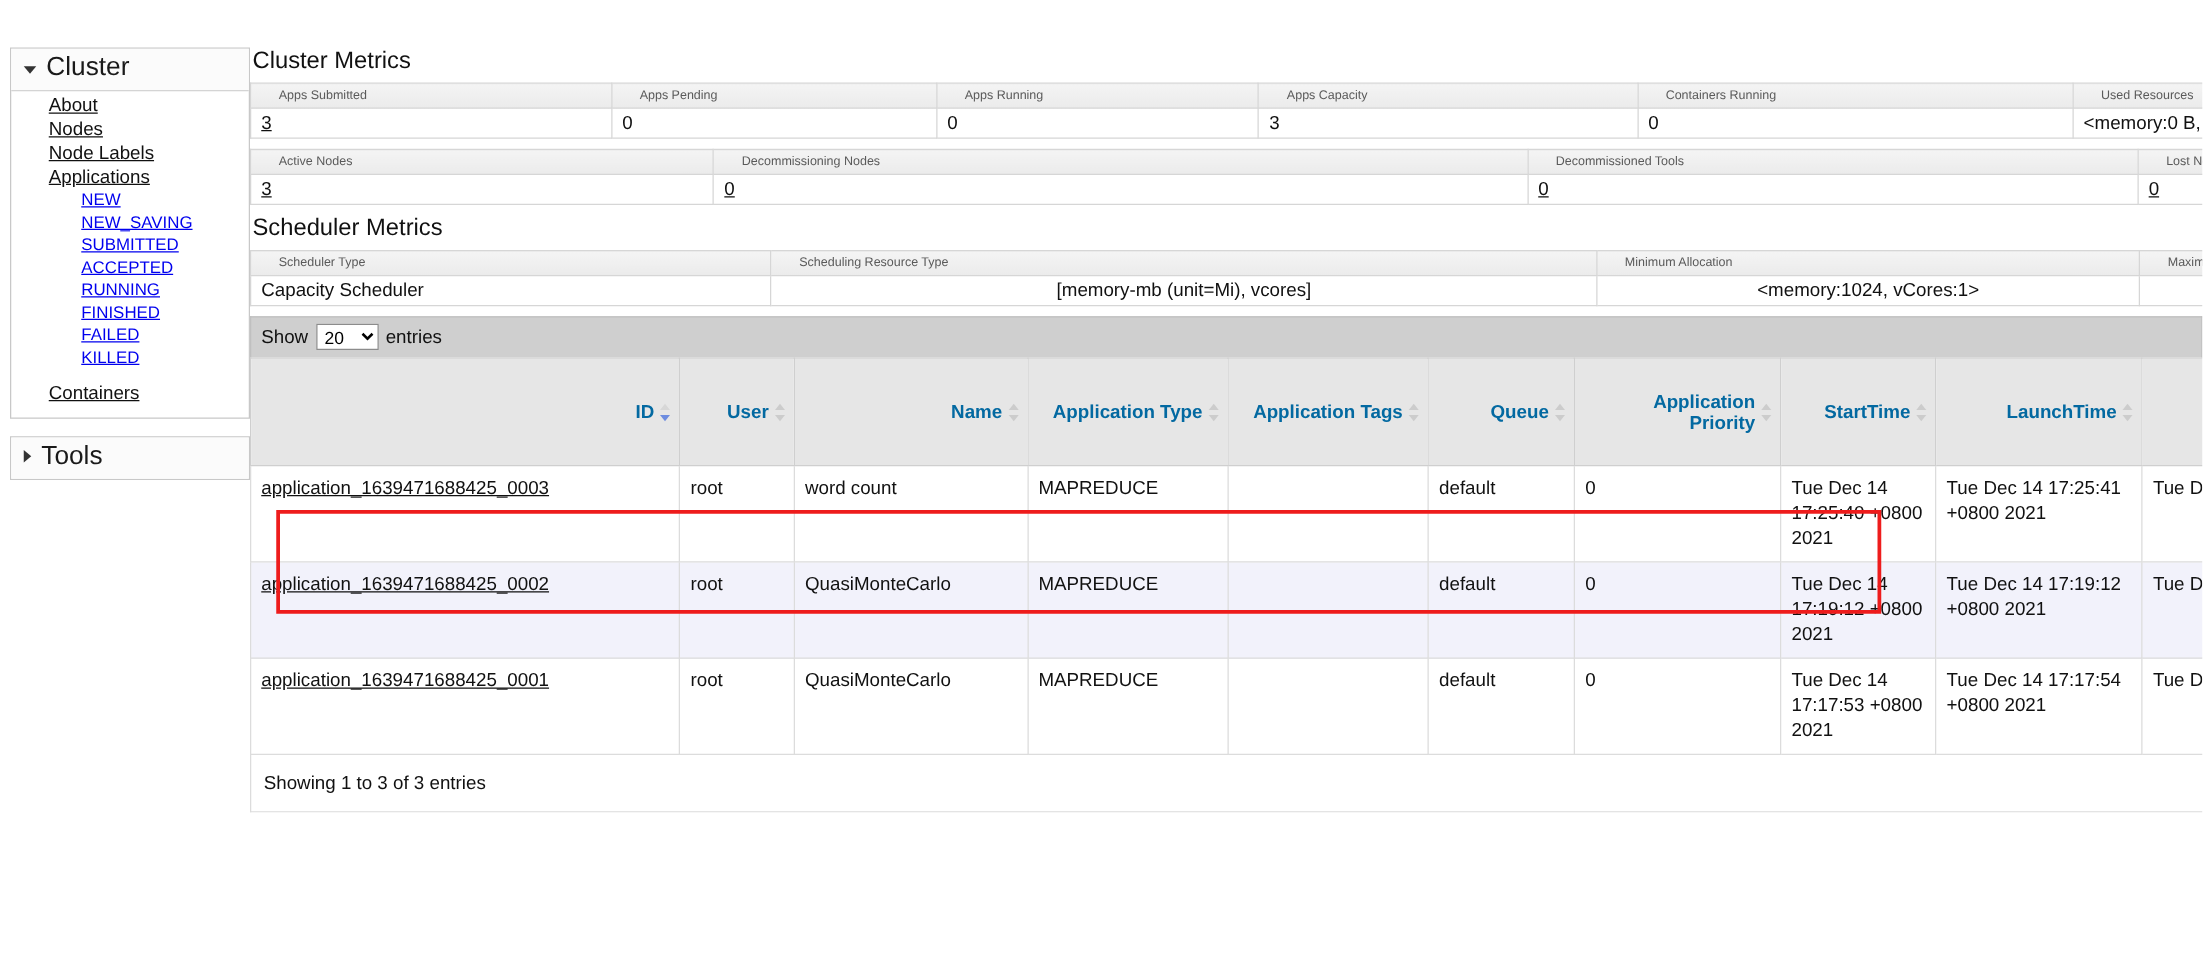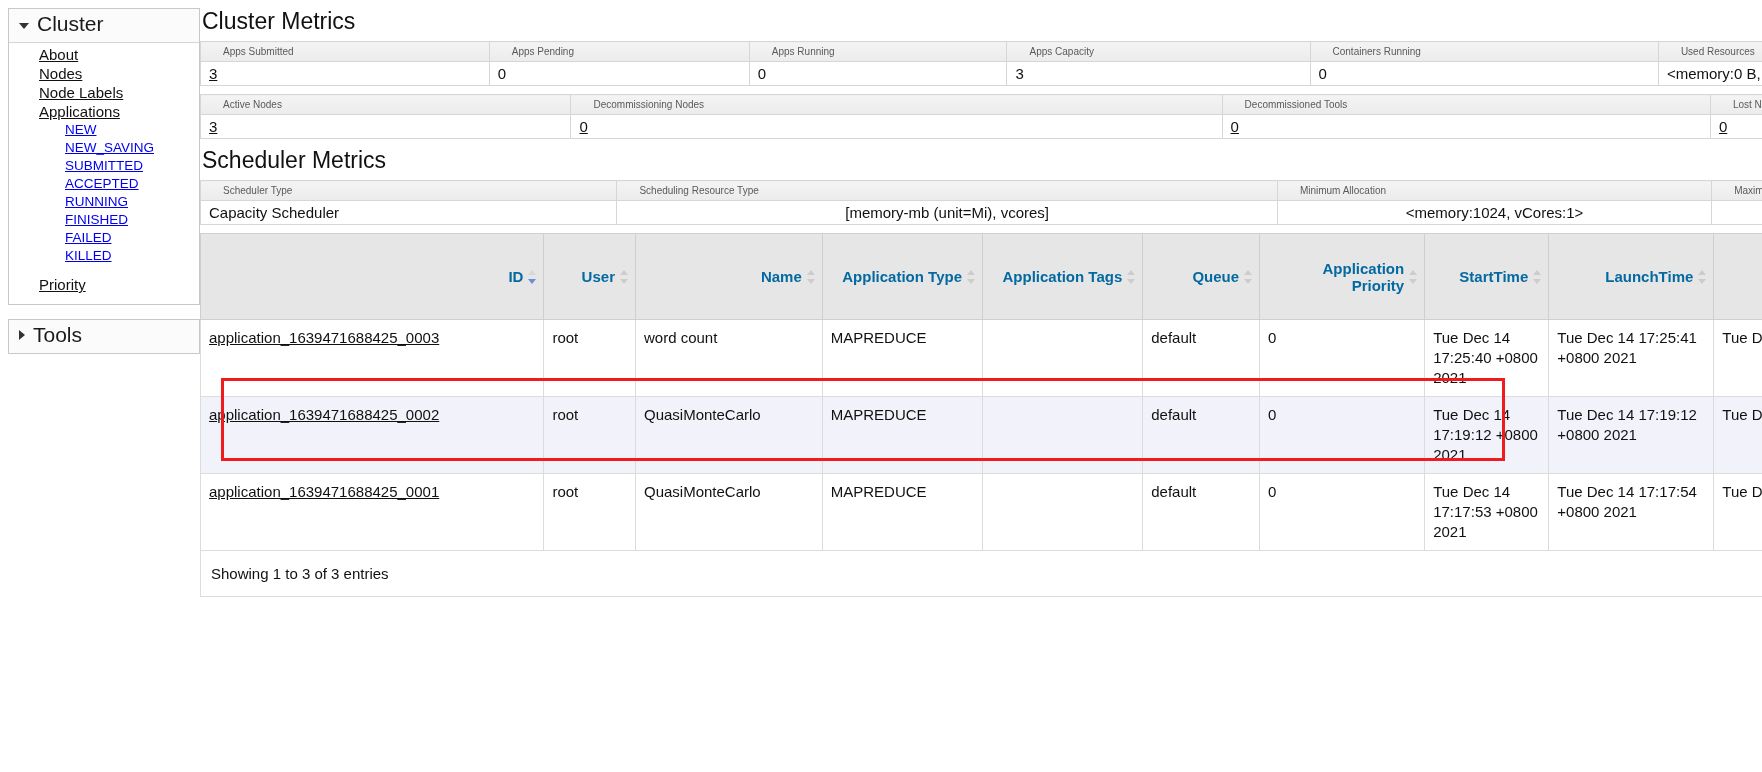--- a/index.html
+++ b/index.html
@@ -9,20 +9,21 @@
     background: #ffffff;
     font-family: "Liberation Sans", sans-serif;
     overflow: hidden;
   }
   #page {
     position: relative;
     width: 1762px; height: 664px;
     background: #ffffff;
     display: flex;
     align-items: flex-start;
+    margin-top: 30px;
   }
 
   
   #sidebar {
     width: 200px;
     flex: 0 0 200px;
     padding: 8px 0 0 8px;
   }
   .nav-block {
     border: 1px solid #c8c8c8;
@@ -71,21 +72,21 @@
   .nav-gap { height: 10px; }
 
   
   #main {
     flex: 1 1 auto;
     padding: 8px 0 0 0;
     min-width: 0;
     overflow: hidden;
   }
   .section-title {
-    font-size: 23px;
+    font-size: 19px;
     color: #111;
     margin: 0 0 6px 2px;
     font-weight: 400;
   }
   .metrics-table {
     border-collapse: collapse;
     width: 1960px;
     table-layout: fixed;
     margin-bottom: 8px;
     font-size: 15px;
@@ -257,21 +258,21 @@
         <div class="nav-sub">
           <a href="#">FAILED</a>
         </div>
         <div class="nav-sub">
           <a href="#">KILLED</a>
         </div>
 
         <div class="nav-gap"></div>
 
         <div class="nav-item">
-          <a href="#">Priority</a>
+          <a href="#">Containers</a>
         </div>
       </div>
     </div>
 
     <div class="nav-block">
       <div class="nav-title collapsed">
         <span class="caret right"></span>
         <span>Tools</span>
       </div>
     </div>
@@ -357,20 +358,31 @@
         <tr>
           <td>Capacity Scheduler</td>
           <td style="text-align:center">[memory-mb (unit=Mi), vcores]</td>
           <td style="text-align:center">&lt;memory:1024, vCores:1&gt;</td>
           <td style="text-align:center">&lt;memory:8192, vCores:4&gt;</td>
         </tr>
       </tbody>
     </table>
 
     <div class="dt-wrap">
+      <div class="dt-top">
+        <span>Show</span>
+        <select class="dt-select">
+          <option>20</option>
+          <option>40</option>
+          <option>60</option>
+          <option>80</option>
+          <option>100</option>
+        </select>
+        <span>entries</span>
+      </div>
 
       <table class="apps">
         <colgroup>
           <col style="width:285px">
             <col style="width:76px">
             <col style="width:155px">
           <col style="width:133px">
             <col style="width:133px">
             <col style="width:97px">
           <col style="width:137px">

